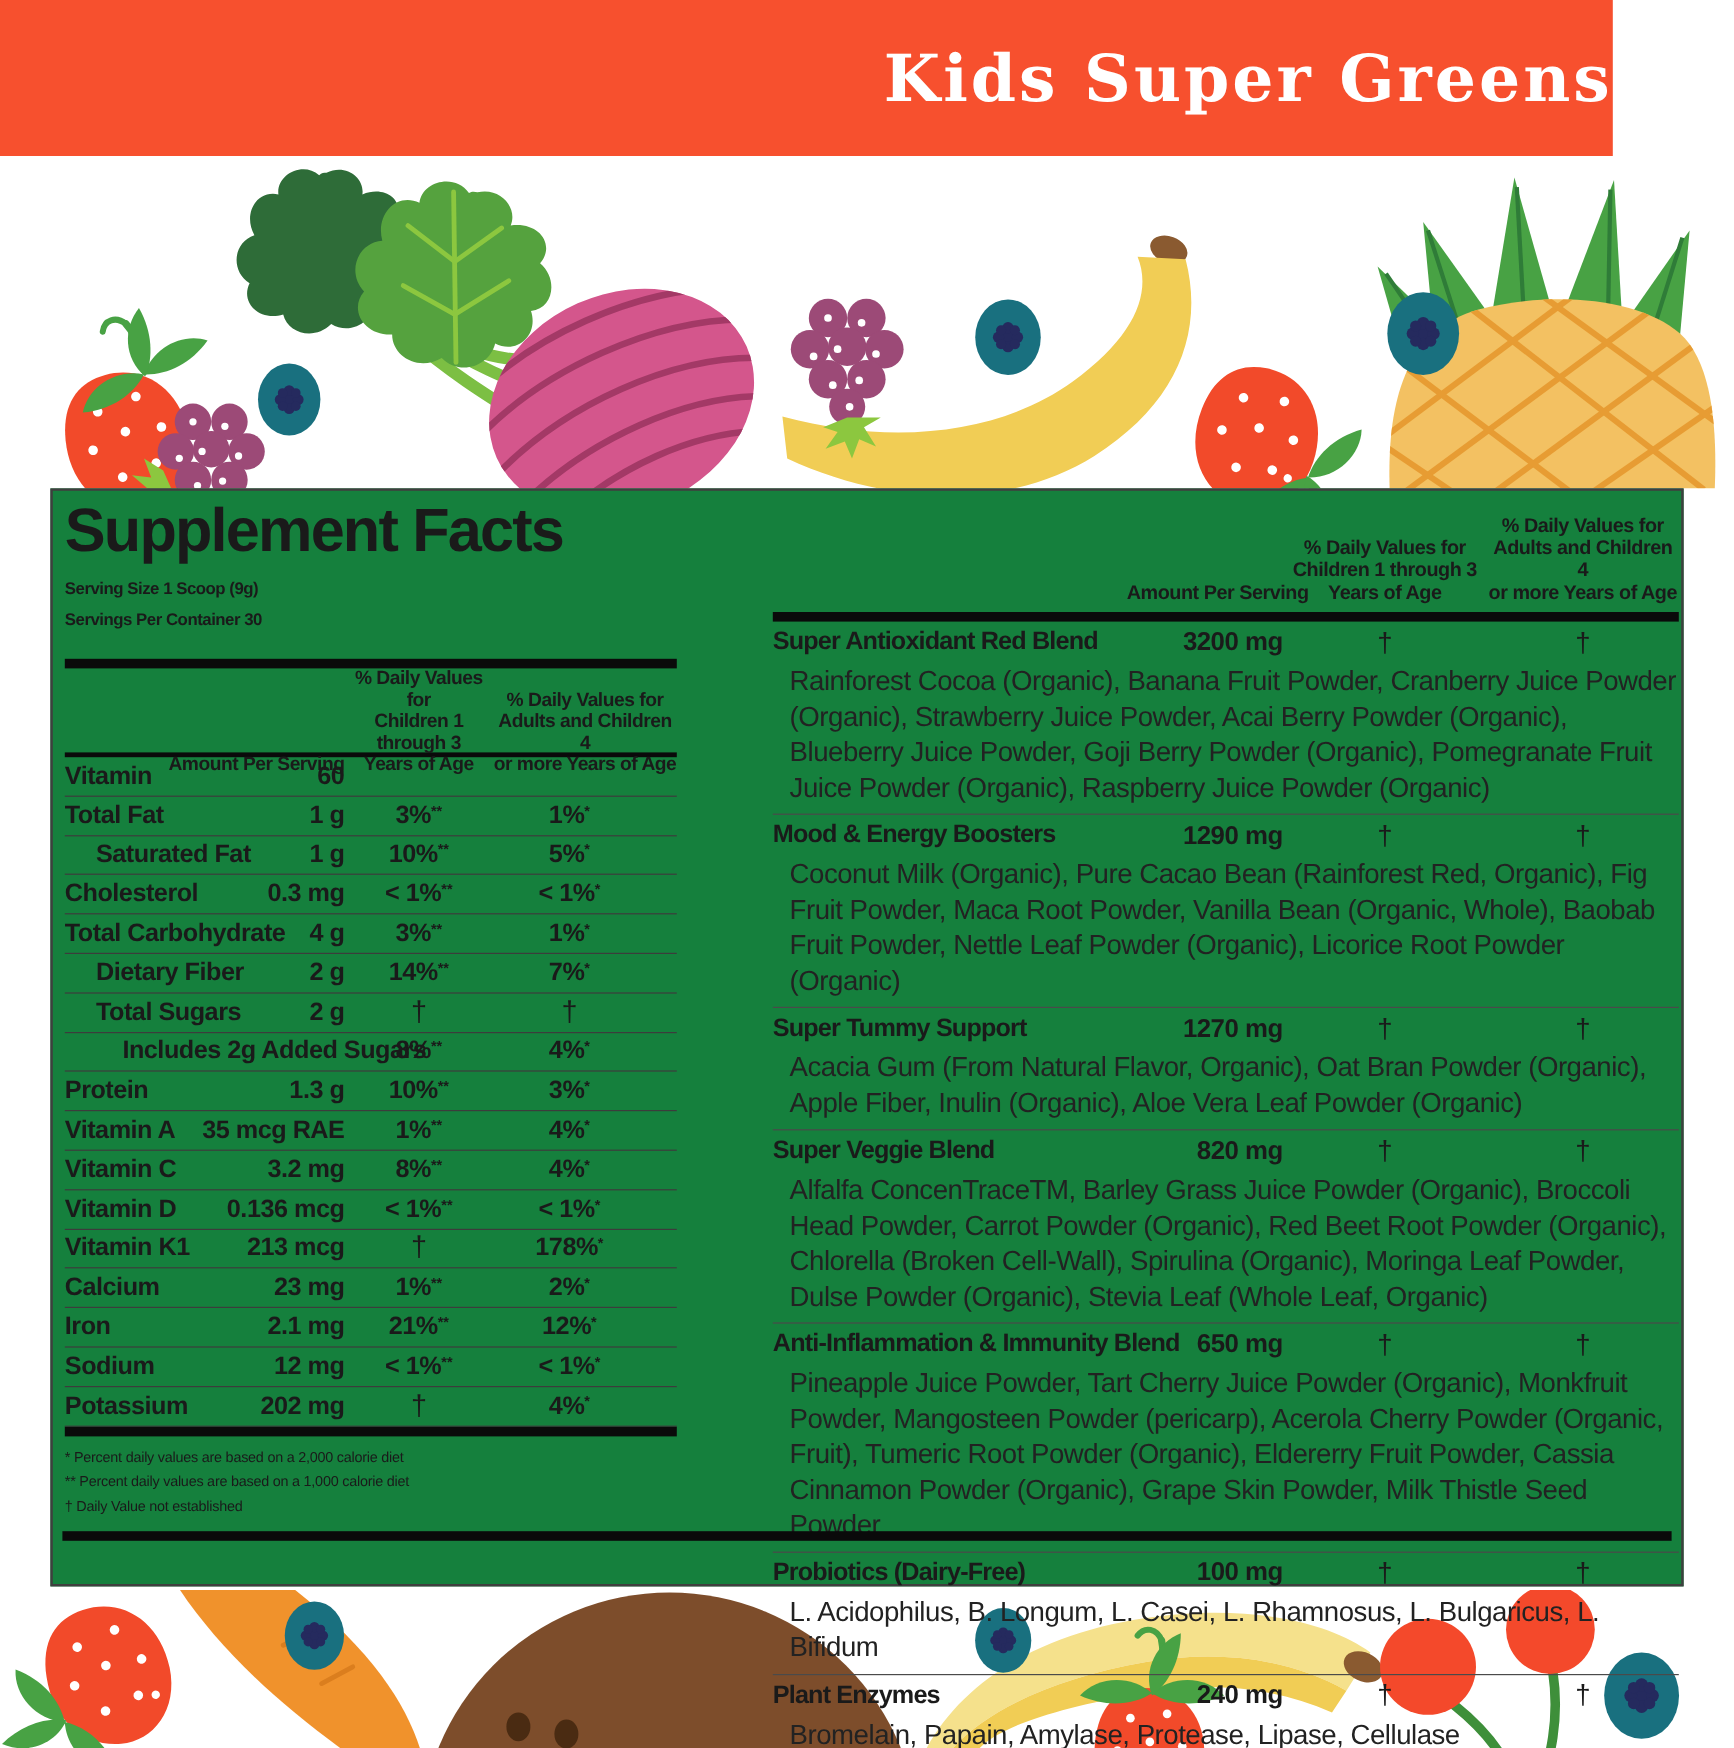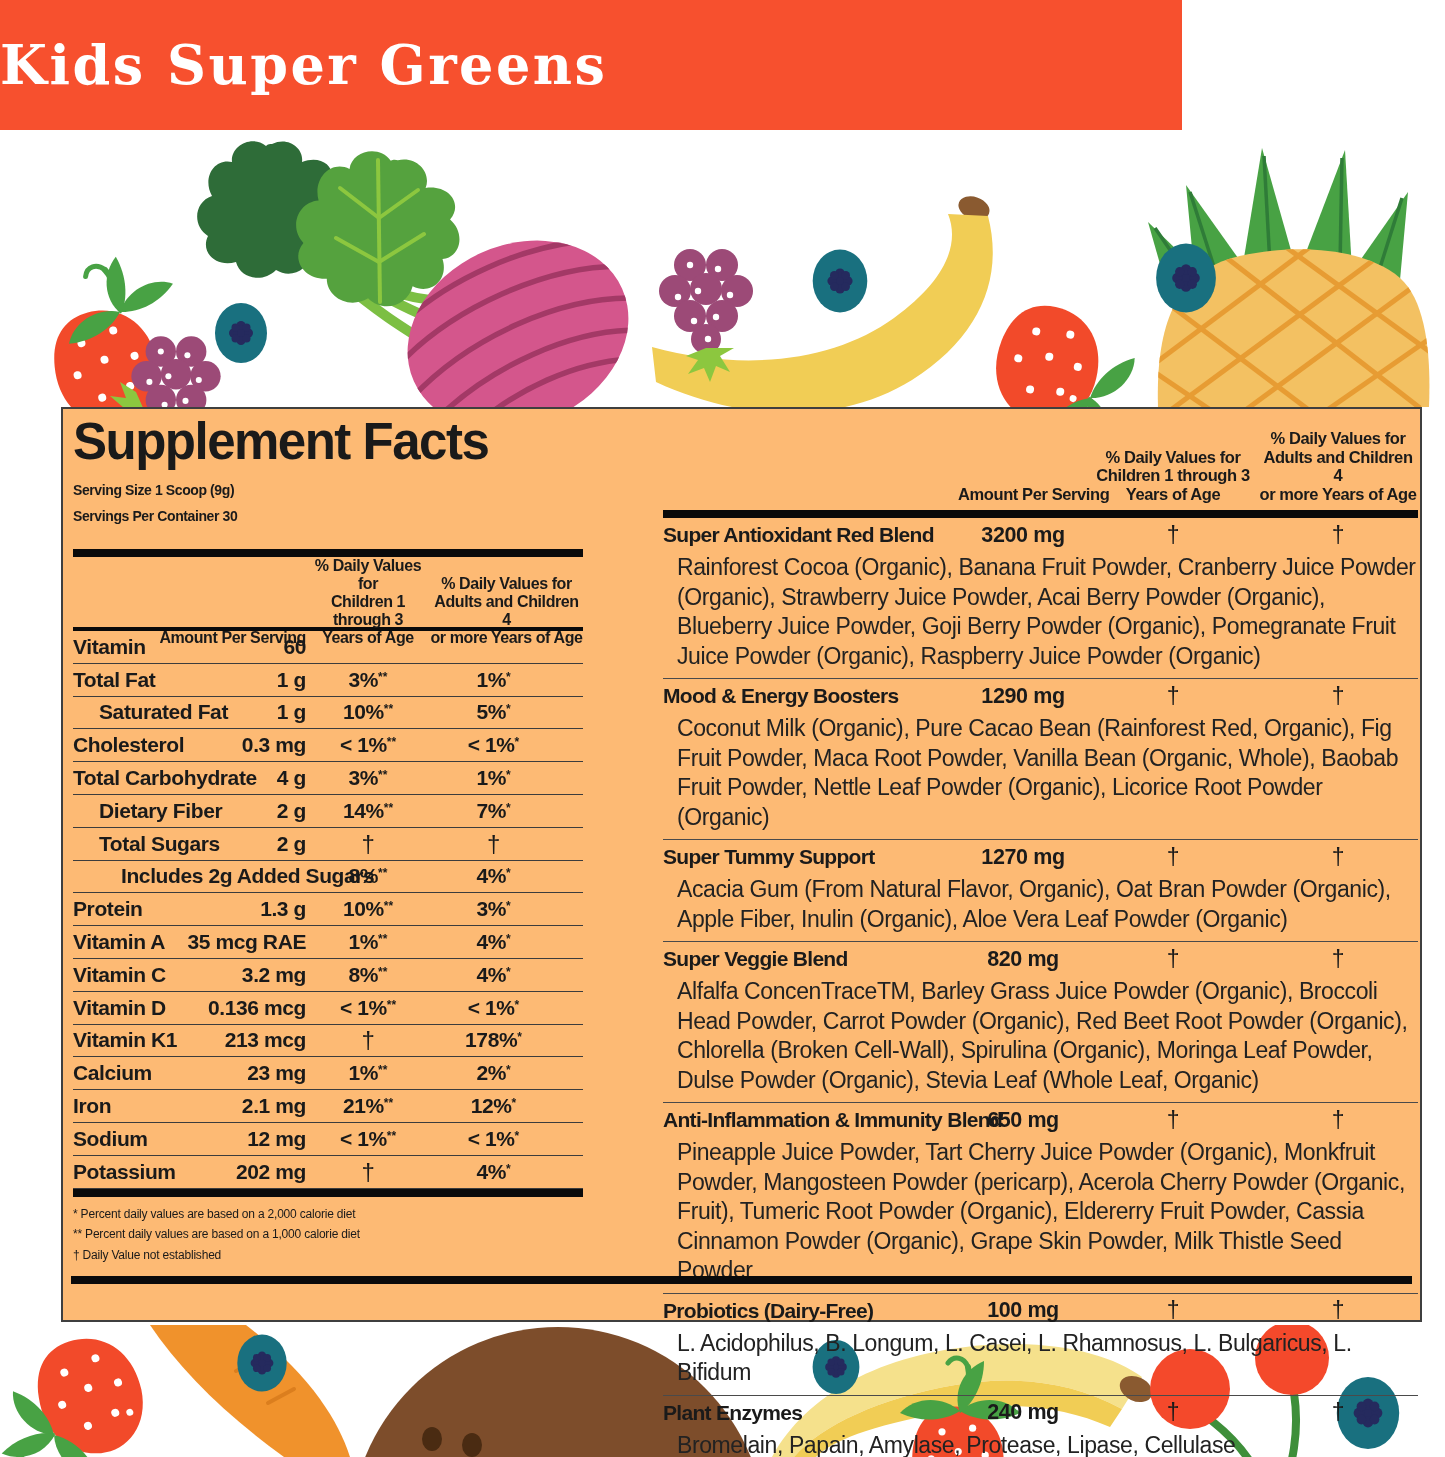--- a/index.html
+++ b/index.html
@@ -1,29 +1,29 @@
 <!DOCTYPE html>
 <html style="--banner-bg: #f7502e; --banner-text: #ffffff; --panel-border: #3f3f3f; --text: #1a1a1a; --strawberry: #f24a2a; --raspberry: #9c4a77; --blueberry: #19707f; --blueberry-center: #252a5e; --kale-dark: #2e6c38; --kale-light: #55a23e; --kale-vein: #8cc73f; --stem-light: #7cbf43; --beet: #d4568c; --beet-stripe: #a33966; --banana: #f1cd55; --banana-pale: #f5e18c; --banana-tip: #8a5a30; --pineapple: #f3c162; --pineapple-line: #e79c33; --leaf-green: #48a244; --leaf-vein: #2f7c38; --carrot: #f0922c; --carrot-line: #db7e1e; --coconut: #7d4d2b; --coconut-eye: #4a2b12; --cherry: #f4492b; --stem-green: #3e8f3a;"><head>
 <meta charset="utf-8">
 <style>
   html,body{margin:0;padding:0;background:#fff;}
   .page{position:relative;width:1445px;height:1457px;overflow:hidden;background:#fff;
         font-family:"Liberation Sans",sans-serif;color:var(--text,#1a1a1a);}
   
-  .banner{position:absolute;left:0;top:0;width:1182px;height:130px;background:var(--banner-bg,#f7502e);
-          display:flex;align-items:center;justify-content:flex-start;z-index:4;}
+  .banner{position:absolute;left:0;top:0;width:1344px;height:130px;background:var(--banner-bg,#f7502e);
+          display:flex;align-items:center;justify-content:flex-end;z-index:4;}
   .banner h1{margin:0;font-family:"DejaVu Serif",serif;font-weight:700;font-size:54px;
              color:var(--banner-text,#fff);letter-spacing:2.5px;}
   
   .band{position:absolute;left:0;z-index:1;}
   .band.top{top:130px;}
   .band.bottom{top:1325px;}
   
-  .panel{position:absolute;left:61px;top:407px;width:1361px;height:915px;box-sizing:border-box;
-         background:#fdba74;border:2.5px solid var(--panel-border,#3f3f3f);z-index:3;padding-left:41px;}
+  .panel{position:absolute;left:42px;top:407px;width:1361px;height:915px;box-sizing:border-box;
+         background:#15803d;border:2.5px solid var(--panel-border,#3f3f3f);z-index:3;padding-left:41px;}
   .lcol{position:absolute;left:10px;top:2px;width:510px;letter-spacing:-0.4px;}
   .rcol{position:absolute;left:600px;top:0;width:755px;letter-spacing:-0.4px;}
   .sf-title{margin:4px 0 0 0;font-size:51px;font-weight:700;letter-spacing:-1.5px;line-height:54px;}
   .srv{font-size:14px;font-weight:700;line-height:26px;}
   .srv:first-of-type{margin-top:8px;}
   .bar8{height:8px;background:#0a0a0a;}
   .bar4{height:4px;background:#0a0a0a;}
   .lcol .bar8.first{margin-top:20px;}
   .lgrid{display:grid;grid-template-columns:133px 100px 124px 153px;}
   .lhead{height:64px;align-items:end;padding-bottom:6px;font-size:16px;font-weight:700;line-height:18px;}
@@ -41,21 +41,21 @@
   .dv .dg{font-size:24px;font-weight:400;}
   .fnotes{padding-top:7px;font-size:12px;font-weight:400;line-height:20.5px;letter-spacing:-0.2px;}
   
   .rgrid{display:grid;grid-template-columns:295px 130px 170px 160px;}
   .rhead{height:101px;align-items:end;padding-bottom:7px;box-sizing:border-box;
          font-size:16.5px;font-weight:700;line-height:18.5px;text-align:center;}
   .rhead .amt-h{white-space:nowrap;align-self:end;}
   .blend + .blend{border-top:1.5px solid #4a4a4a;}
   .bh{align-items:center;height:34px;}
   .bname{font-size:21px;font-weight:700;letter-spacing:-0.7px;white-space:nowrap;}
-  .bamt{font-size:21.5px;font-weight:700;text-align:center;white-space:nowrap;}
+  .bamt{font-size:21.5px;font-weight:700;text-align:right;white-space:nowrap;}
   .bdag{font-size:23px;font-weight:400;text-align:center;}
   .bi{margin:1px 0 7px 14px;font-size:23px;font-weight:400;line-height:29.5px;color:#222;}
   .bbar{position:absolute;left:8px;right:8px;bottom:36px;height:8px;background:#0a0a0a;}
   .oing{position:absolute;left:10px;right:10px;bottom:5px;font-size:22px;letter-spacing:-0.4px;}
   .oing b{font-weight:700;}
 </style>
 </head>
 <body>
 
 <div class="page">

